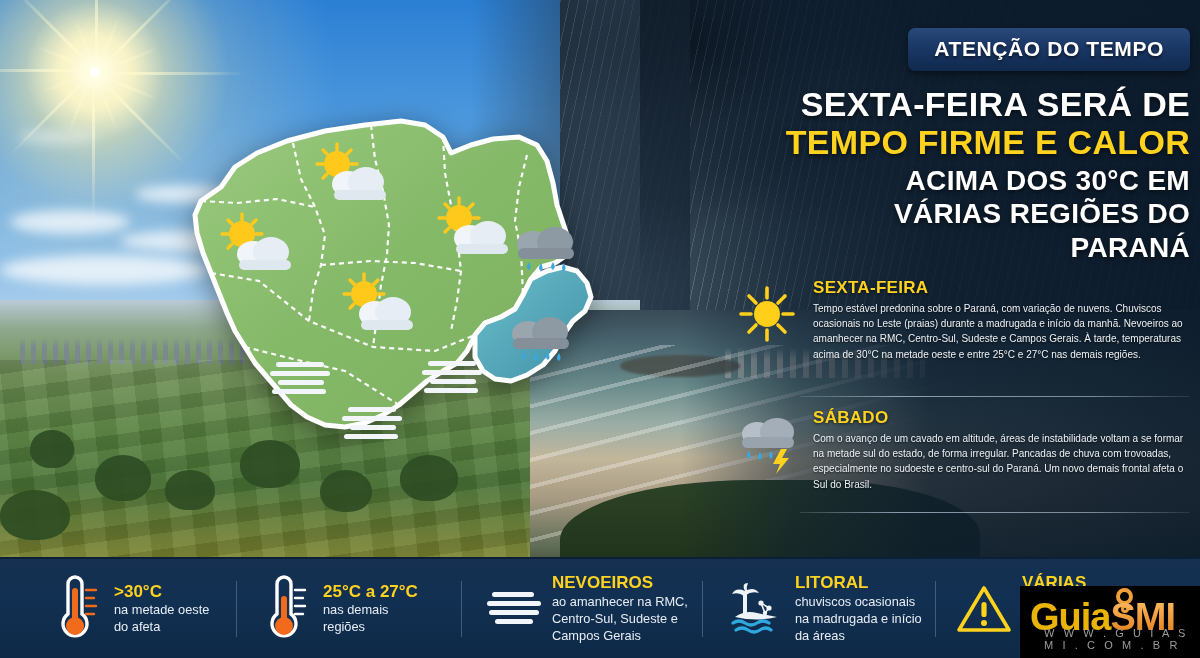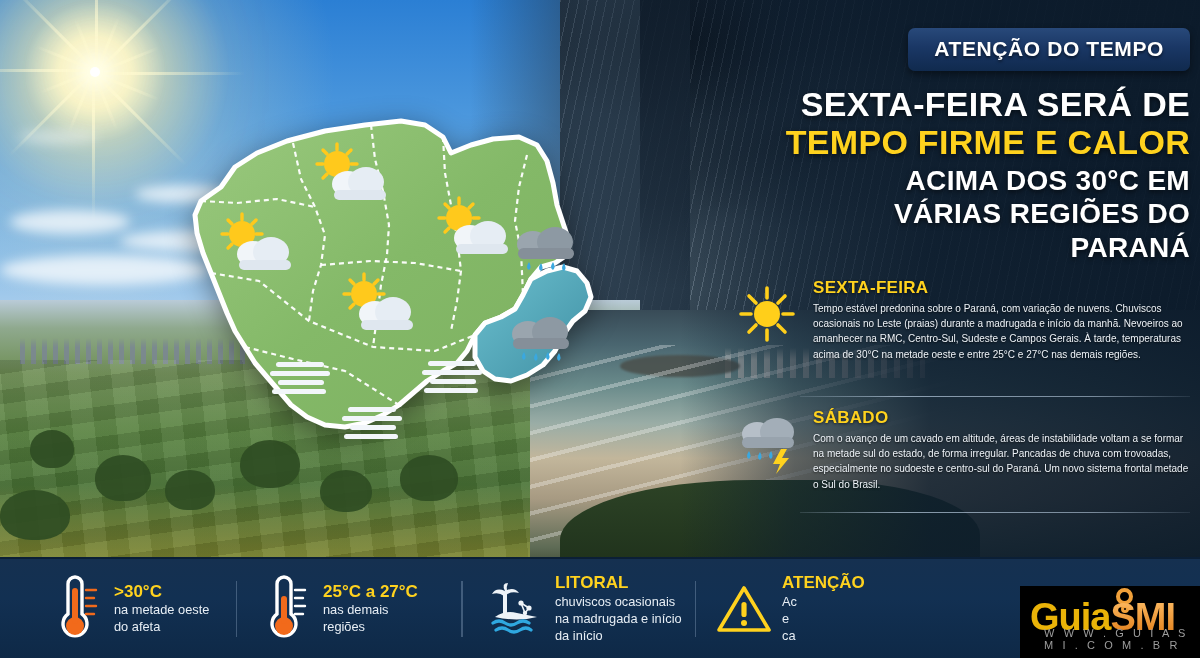--- a/index.html
+++ b/index.html
@@ -481,21 +481,21 @@
         <g fill="#3aa8e0">
           <path d="M14,39 q3,5 0,8 q-4,-2 0,-8Z"></path>
           <path d="M25,40 q3,5 0,8 q-4,-2 0,-8Z"></path>
           <path d="M36,39 q3,5 0,8 q-4,-2 0,-8Z"></path>
         </g>
         <path d="M46,37 L38,52 L45,52 L41,62 L54,46 L47,46 L52,37 Z" fill="#ffd21e"></path>
       </svg>
     </div>
     <div class="txt">
       <h3>SÁBADO</h3>
-      <p>Com o avanço de um cavado em altitude, áreas de instabilidade voltam a se formar na metade sul do estado, de forma irregular. Pancadas de chuva com trovoadas, especialmente no sudoeste e centro-sul do Paraná. Um novo sistema frontal metade o Sul do Brasil.</p>
+      <p>Com o avanço de um cavado em altitude, áreas de instabilidade voltam a se formar na metade sul do estado, de forma irregular. Pancadas de chuva com trovoadas, especialmente no sudoeste e centro-sul do Paraná. Um novo demais frontal afeta o Sul do Brasil.</p>
     </div>
   </div>
 
   <div class="hr" style="top:512px;"></div>
 
   <div class="bottom">
     <div class="bitems">
 
       <div class="bitem" style="width:236px;padding-left:52px;">
         <div class="bic" style="width:50px;">
@@ -534,20 +534,38 @@
           </svg>
         </div>
         <div class="btxt" style="margin-left:12px;">
           <div class="bt">25°C a 27°C</div>
           <div class="bs">nas demais</div>
           <div class="bs">regiões</div>
         </div>
       </div>
       <div class="vsep"></div>
 
+      <div class="bitem" style="width:240px;padding-left:24px;">
+        <div class="bic" style="width:56px;">
+          <svg width="56" height="44" viewBox="0 0 56 44">
+            <g fill="#f2f6fa">
+              <rect x="6" y="5" width="42" height="5" rx="2.5"></rect>
+              <rect x="1" y="14" width="54" height="5" rx="2.5"></rect>
+              <rect x="3" y="23" width="50" height="5" rx="2.5"></rect>
+              <rect x="9" y="32" width="38" height="5" rx="2.5"></rect>
+            </g>
+          </svg>
+        </div>
+        <div class="btxt" style="margin-left:10px;">
+          <div class="bt">NEVOEIROS</div>
+          <div class="bs">ao amanhecer na RMC,</div>
+          <div class="bs">Centro-Sul, Sudeste e</div>
+          <div class="bs">Campos Gerais</div>
+        </div>
+      </div>
       <div class="vsep"></div>
 
       <div class="bitem" style="width:232px;padding-left:24px;">
         <div class="bic" style="width:58px;">
           <svg width="58" height="52" viewBox="0 0 58 52">
             <g fill="#eef3f8">
               <path d="M18,8 q-9,-4 -13,3 q7,-2 12,2 Z"></path>
               <path d="M18,8 q9,-5 14,2 q-8,-2 -13,2 Z"></path>
               <path d="M18,8 q-4,-8 3,-8 q-2,4 -1,8 Z"></path>
               <rect x="16" y="8" width="4" height="26" rx="2"></rect>
@@ -560,35 +578,35 @@
             <g fill="none" stroke="#2fa8e0" stroke-width="3.2" stroke-linecap="round">
               <path d="M6,40 q6,-4 12,0 q6,4 12,0 q6,-4 12,0"></path>
               <path d="M9,47 q6,-4 12,0 q6,4 12,0 q6,-4 11,0"></path>
             </g>
           </svg>
         </div>
         <div class="btxt" style="margin-left:10px;">
           <div class="bt">LITORAL</div>
           <div class="bs">chuviscos ocasionais</div>
           <div class="bs">na madrugada e início</div>
-          <div class="bs">da início</div>
+          <div class="bs">da áreas</div>
         </div>
       </div>
       <div class="vsep"></div>
 
       <div class="bitem" style="width:224px;padding-left:20px;">
         <div class="bic" style="width:56px;">
           <svg width="56" height="50" viewBox="0 0 56 50">
             <path d="M28,4 L53,46 L3,46 Z" fill="none" stroke="#ffd21e" stroke-width="3.6" stroke-linejoin="round"></path>
             <rect x="25.4" y="18" width="5.2" height="15" rx="2.6" fill="#ffd21e"></rect>
             <circle cx="28" cy="39" r="3" fill="#ffd21e"></circle>
           </svg>
         </div>
         <div class="btxt" style="margin-left:10px;">
-          <div class="bt">ATENÇÃO</div>
+          <div class="bt">VÁRIAS</div>
           <div class="bs">Ac</div>
           <div class="bs">e</div>
           <div class="bs">ca</div>
         </div>
       </div>
 
     </div>
 
     <div class="logo">
       <div class="ring"></div>

